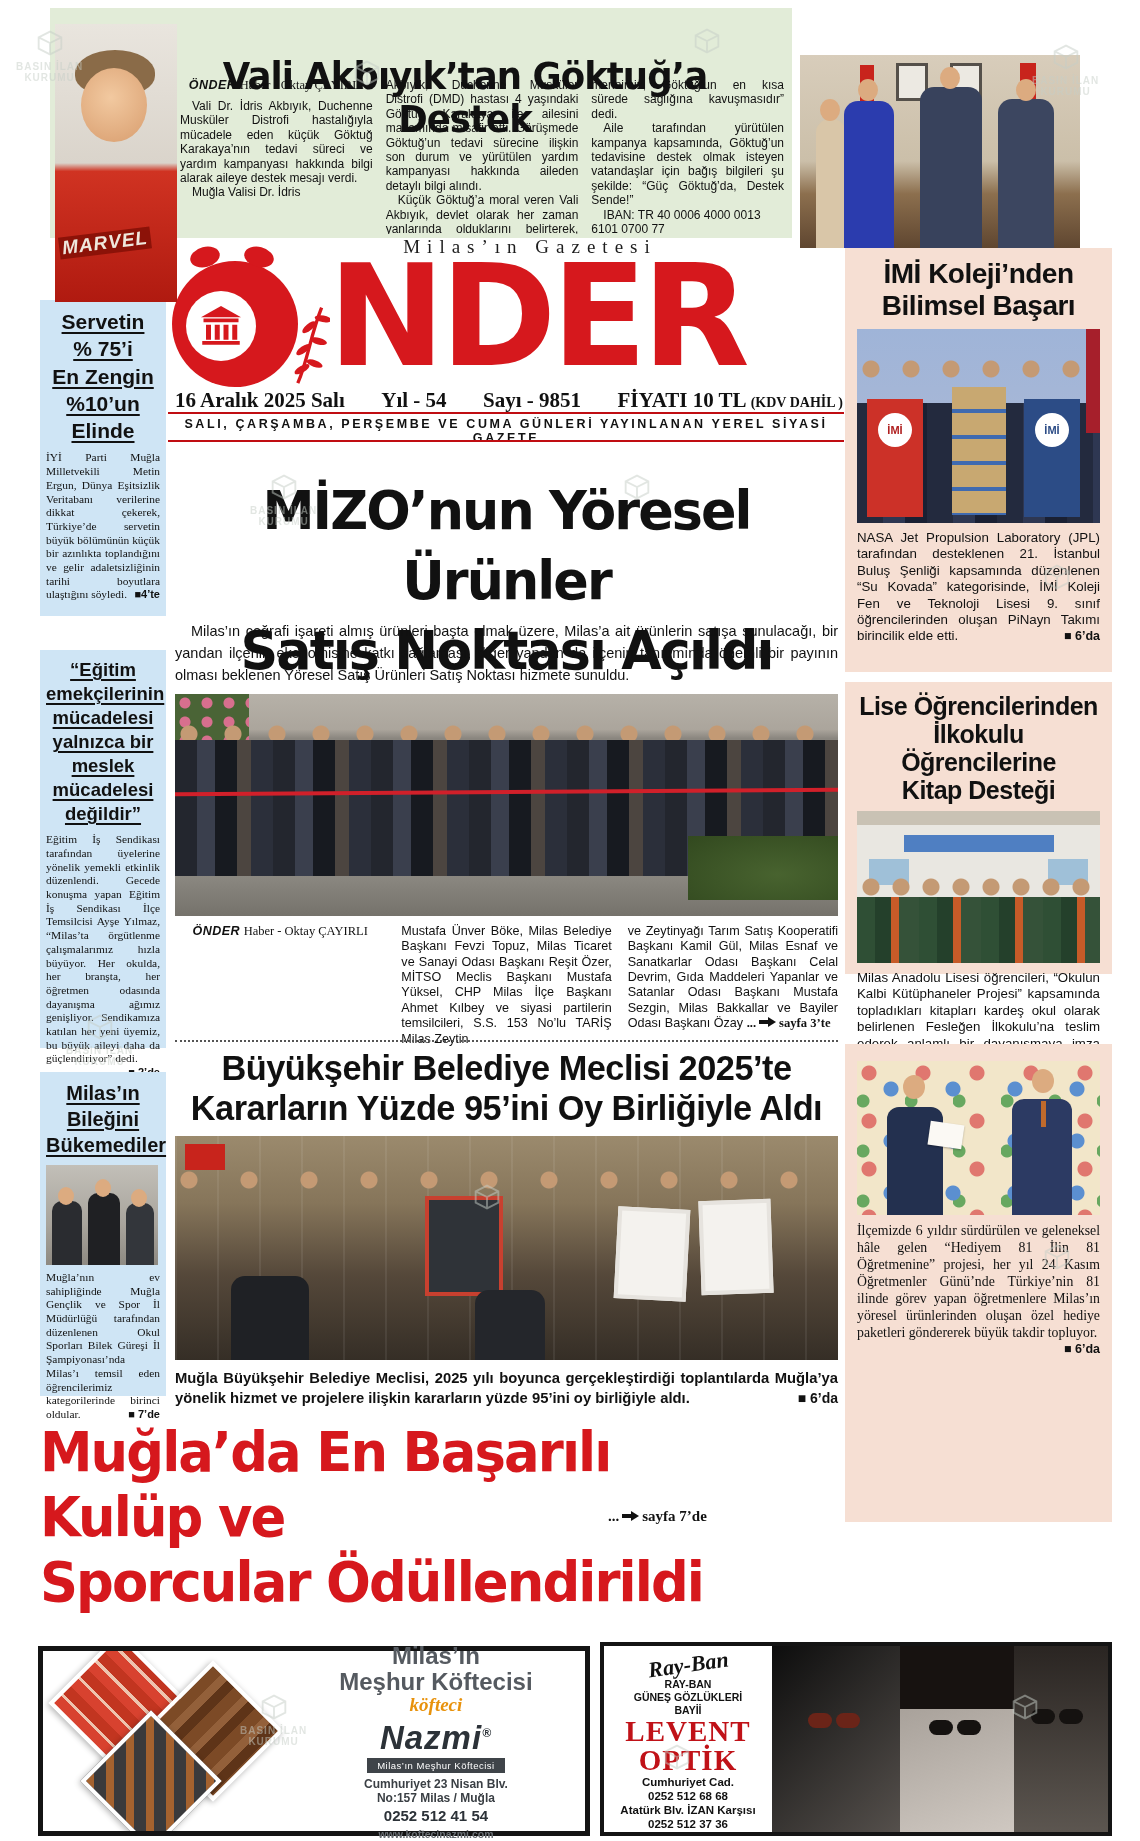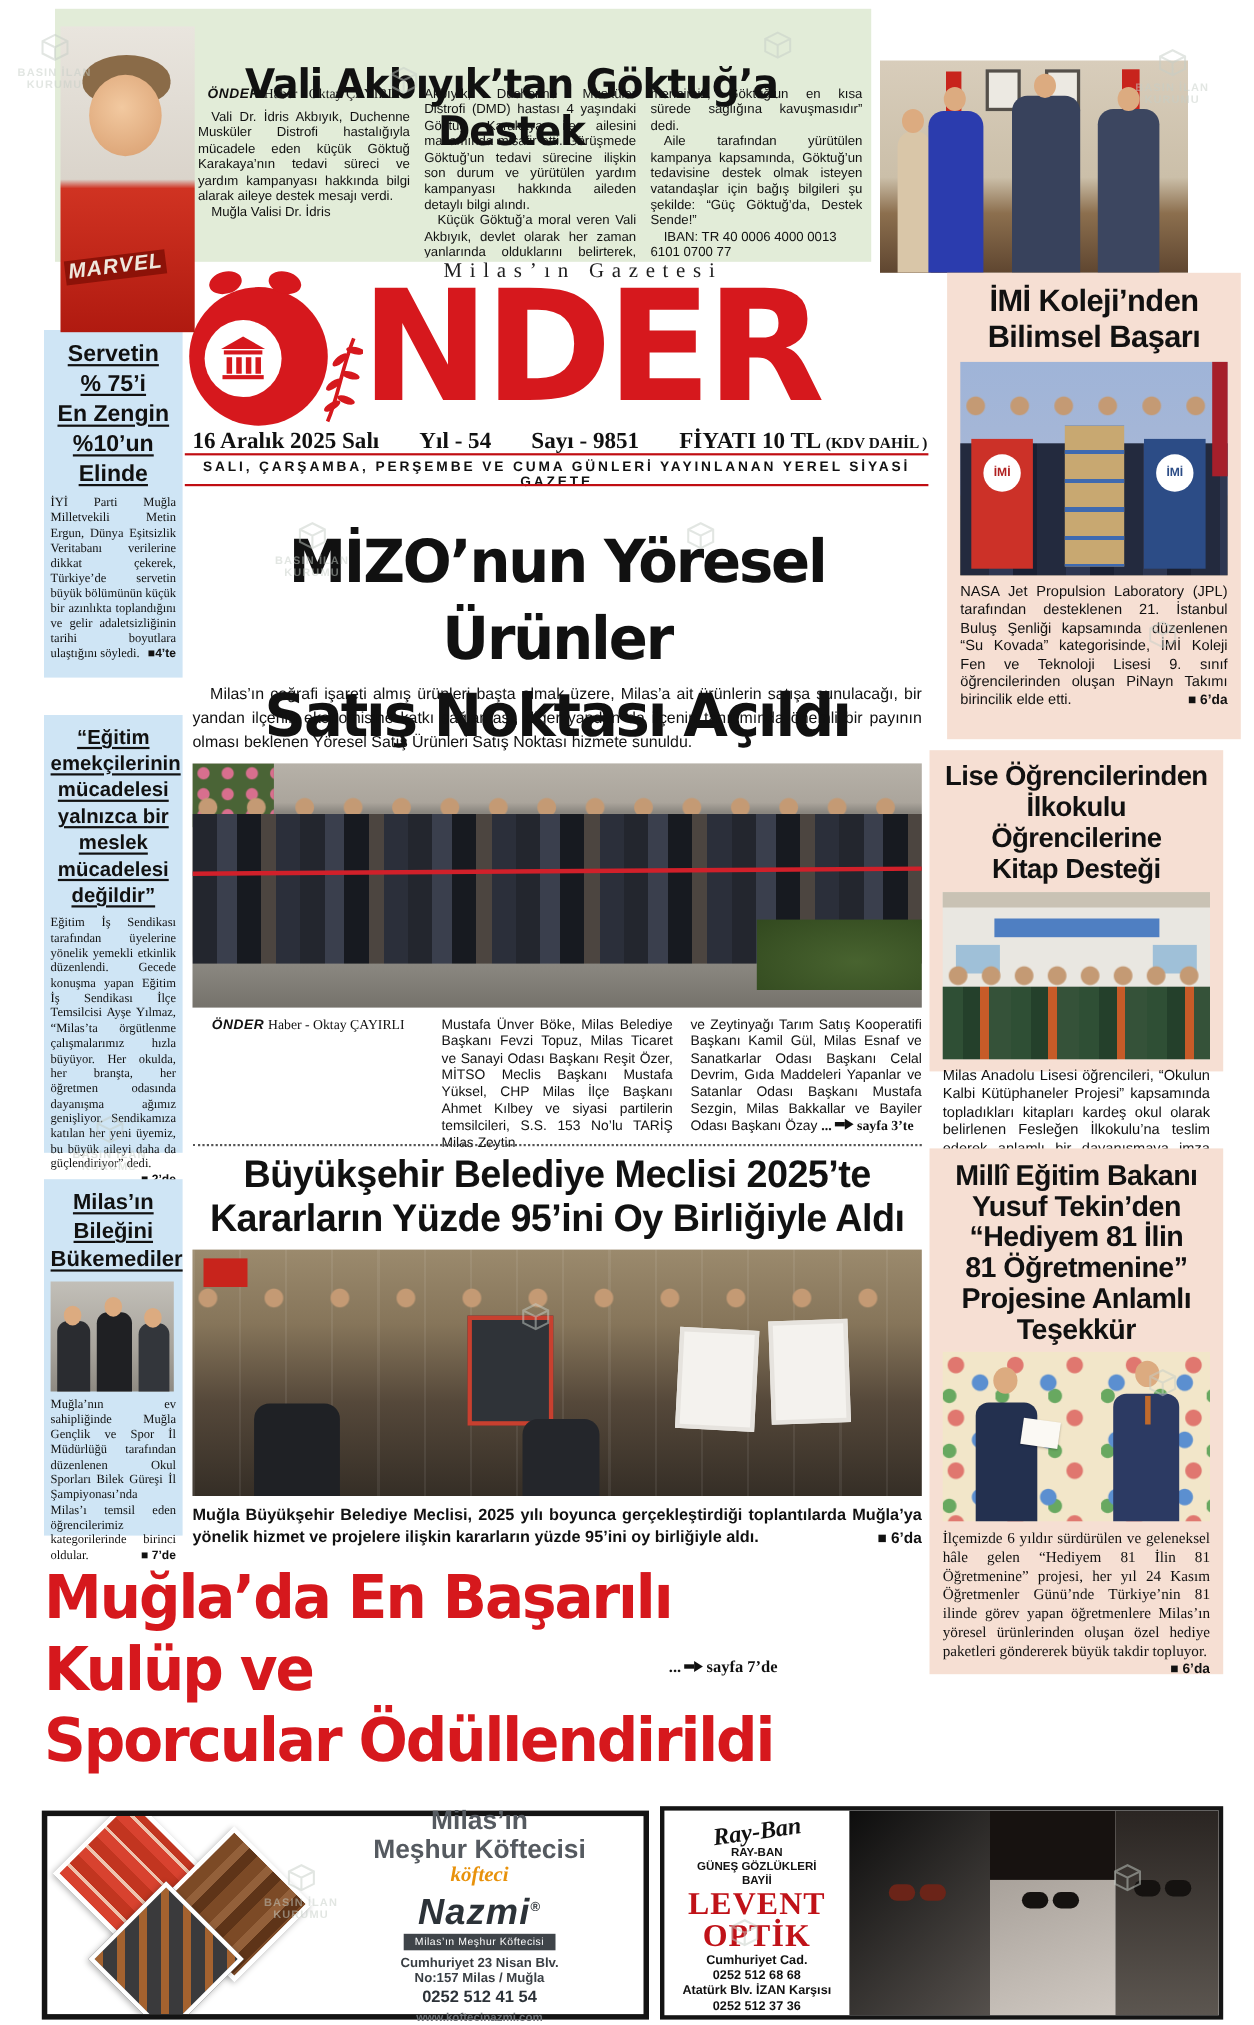--- a/index.html
+++ b/index.html
@@ -120,21 +120,21 @@
           font-size:55px;line-height:65px;letter-spacing:-2px;}
   .sports .line{display:block;transform:scaleX(.96);transform-origin:left;}
   .sports-cont{left:608px;top:1508px;font-family:"Liberation Serif",serif;font-weight:bold;
                font-size:15px;color:#111;white-space:nowrap;}
 
   
   .r-box{left:845px;width:267px;background:#f6dfd3;padding:10px 12px;box-sizing:border-box;}
   .r-title{text-align:center;font-weight:bold;letter-spacing:-.5px;}
   .r-cap{font-size:13.3px;line-height:16.4px;text-align:justify;margin-top:7px;}
   .r-cap .ref{font-size:12.5px;}
-  .rb1{top:248px;height:424px;margin-left:16px;}
+  .rb1{top:248px;height:424px;}
   .rb2{top:682px;height:292px;}
   .rb3{top:1044px;height:478px;}
   .rphoto{position:relative;width:100%;margin-top:7px;}
   .ph-imi{height:194px;background:linear-gradient(180deg,#9fb4d8 0%,#a9b8d6 62%,#b7a88c 63%,#a8966f 100%);}
   .banner{position:absolute;bottom:6px;width:56px;height:118px;}
   .bcirc{position:absolute;left:50%;top:14px;transform:translateX(-50%);width:34px;height:34px;border-radius:50%;
          background:#fff;color:#b02020;font-weight:bold;font-size:11px;display:flex;align-items:center;justify-content:center;}
   .tower{position:absolute;left:50%;transform:translateX(-50%);bottom:8px;width:54px;height:128px;background:#c8a871;
          background-image:repeating-linear-gradient(180deg,transparent 0 22px,#3f6ab0 22px 26px);}
   .ph-school{height:152px;background:#e9e7e1;}
@@ -407,26 +407,20 @@
       <div class="heads" style="top:66px;background-size:30px 20px;"></div>
       <div class="kids"></div>
     </div>
     <p class="r-cap">
       <span>Milas Anadolu Lisesi öğrencileri, “Okulun Kalbi Kütüphaneler Projesi” kapsamında topladıkları kitapları kardeş okul olarak belirlenen Fesleğen İlkokulu’na teslim ederek anlamlı bir dayanışmaya imza attı.</span>
       <span class="ref">■ 3’te</span>
     </p>
   </section>
 
   <section class="abs r-box rb3">
-    <div class="r-title pre" style="font-size:26px;line-height:28px;">Millî Eğitim Bakanı
-Yusuf Tekin’den
-“Hediyem 81 İlin
-81 Öğretmenine”
-Projesine Anlamlı
-Teşekkür</div>
     <div class="rphoto ph-class">
       <div class="person" style="left:30px;width:56px;height:108px;background:#23304f;"></div>
       <div class="head" style="left:46px;top:14px;width:22px;height:24px;"></div>
       <div class="paper" style="left:72px;top:62px;"></div>
       <div class="person" style="right:28px;width:60px;height:116px;background:#2c3a63;"></div>
       <div class="head" style="right:46px;top:8px;width:22px;height:24px;"></div>
       <div style="position:absolute;right:54px;top:40px;width:5px;height:26px;background:#c06a2c;"></div>
     </div>
     <p class="r-cap serif" style="font-size:13.8px;line-height:17px;">
       <span>İlçemizde 6 yıldır sürdürülen ve geleneksel hâle gelen “Hediyem 81 İlin 81 Öğretmenine” projesi, her yıl 24 Kasım Öğretmenler Günü’nde Türkiye’nin 81 ilinde görev yapan öğretmenlere Milas’ın yöresel ürünlerinden oluşan özel hediye paketleri göndererek büyük takdir topluyor.</span>

